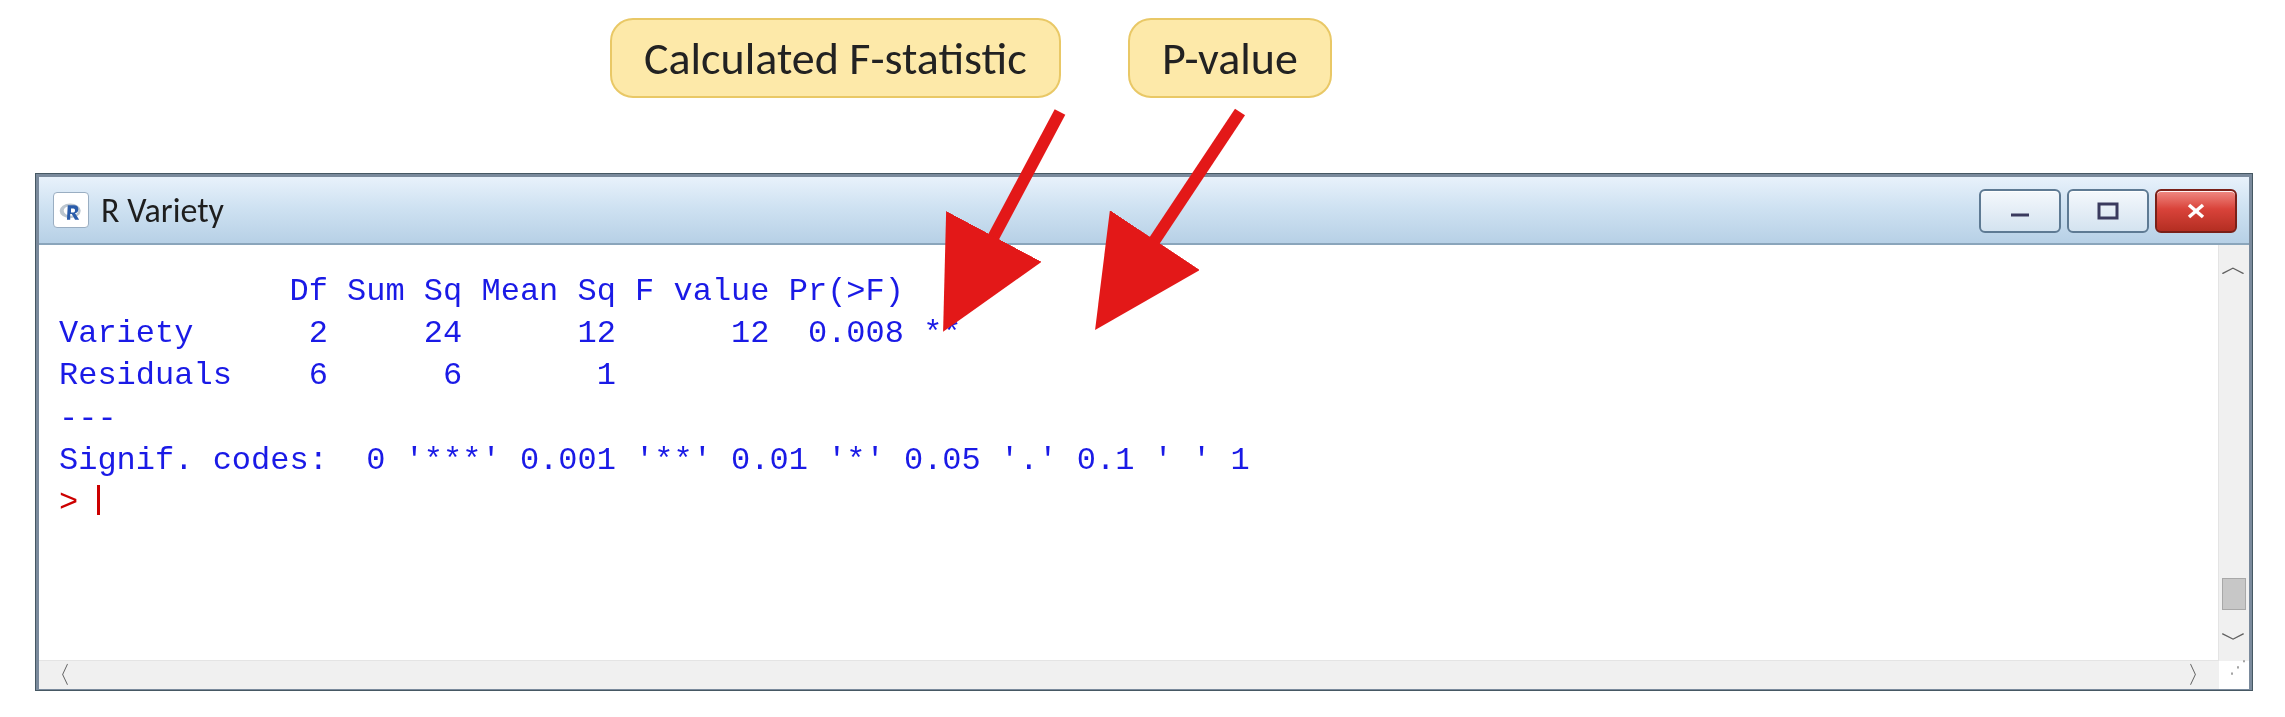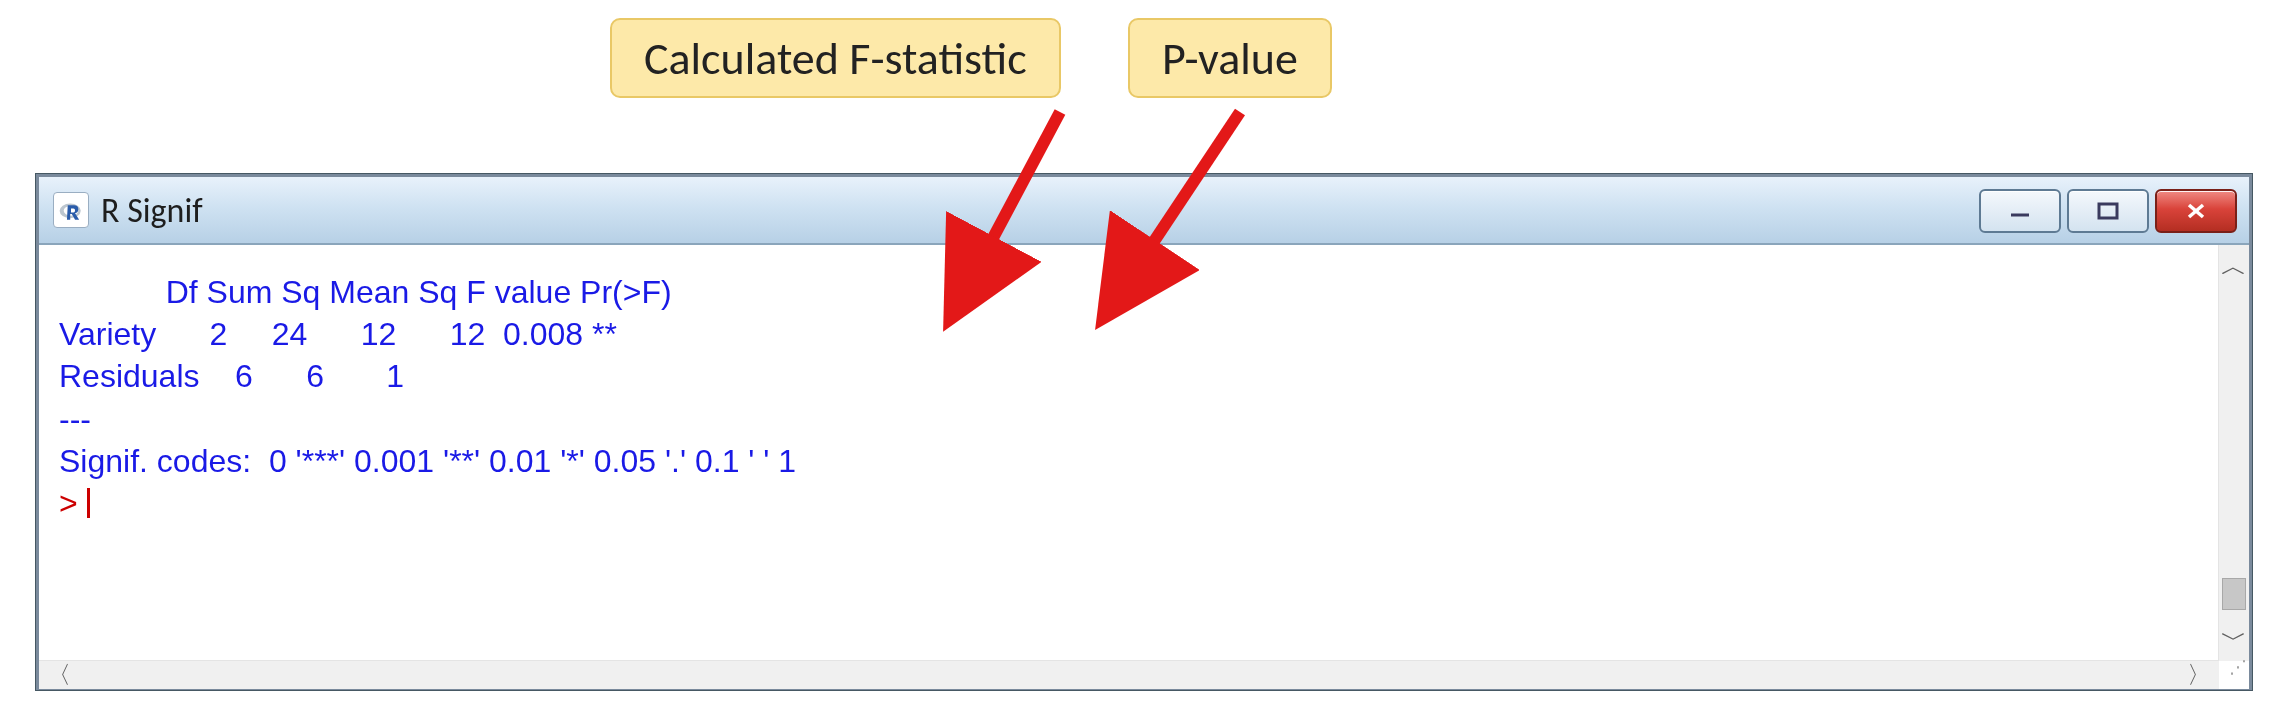--- a/index.html
+++ b/index.html
@@ -10,21 +10,21 @@
     background: #fff;
     font-family: Calibri, Arial, sans-serif;
     position: relative;
   }
 
   
   .callout {
     position: absolute;
     background: #fde9a9;
     border: 2px solid #e9c866;
-    border-radius: 10px;
+    border-radius: 23px;
     padding: 10px 32px;
     font-size: 46px;
     color: #222;
     box-shadow: 0 0 0 rgba(0,0,0,0);
     z-index: 20;
   }
   #callout-f { top: 18px; left: 610px; }
   #callout-p { top: 18px; left: 1128px; }
 
   
@@ -94,21 +94,21 @@
   .win-btn svg { stroke:#3a3a5e; stroke-width:3; fill:none; }
   .win-btn.close svg { stroke:#fff; stroke-width:3.5; }
 
   
   .console-body {
     position: relative;
     height: calc(100% - 66px);
     background: #fff;
   }
   .console-inner {
-    font-family: Liberation Sans, sans-serif;
+    font-family: Liberation Mono, monospace;
     font-size: 32px;
     color: #1a1ae6;
     white-space: pre;
     padding: 26px 20px 0 20px;
     line-height: 1.32;
   }
   .prompt-sym { color: #c00; }
   .cursor {
     display:inline-block;
     width:3px;
@@ -195,21 +195,21 @@
 
 <div class="window">
   <div class="title-bar">
     <span class="icon-box">
       <svg viewBox="0 0 32 32">
         <ellipse cx="15" cy="17" rx="13" ry="9" fill="#bcc6cf"></ellipse>
         <ellipse cx="16" cy="17" rx="9" ry="6" fill="#fff"></ellipse>
         <path d="M12 10 h8 q5 0 5 5 q0 4 -4 5 l5 8 h-5 l-4 -7 h-2 v7 h-4 Z M16 14 v5 h3 q2 0 2 -2.5 q0 -2.5 -2 -2.5 Z" fill="#2a5caa"></path>
       </svg>
     </span>
-    <span class="title-text">R Signif</span>
+    <span class="title-text">R Variety</span>
 
     <div class="window-controls">
       <div class="win-btn">
         <svg width="30" height="20">
             <line x1="6" y1="14" x2="24" y2="14"></line>
           </svg>
       </div>
       <div class="win-btn">
         <svg width="30" height="22">
             <rect x="6" y="4" width="18" height="14"></rect>

